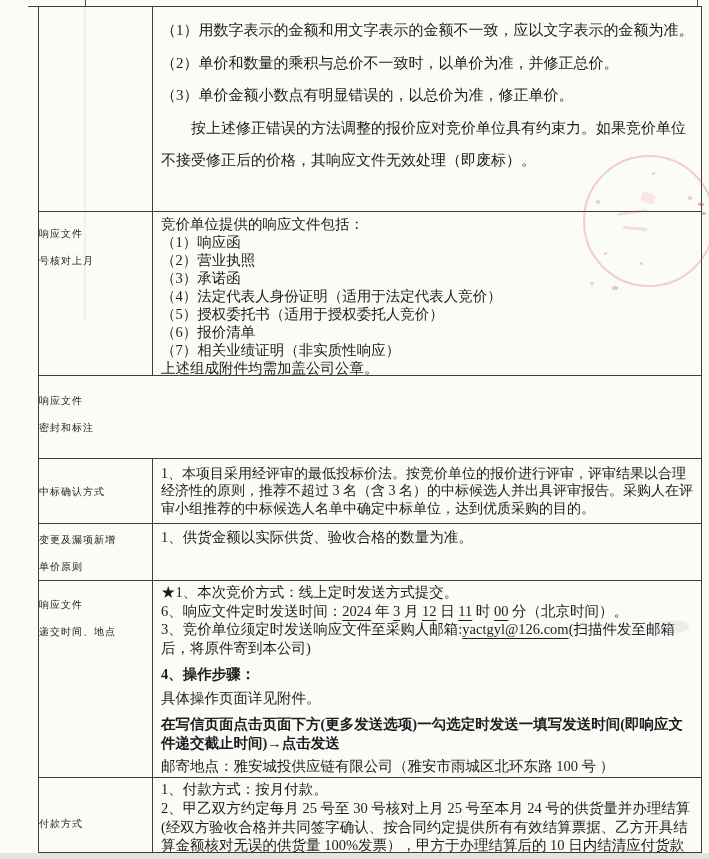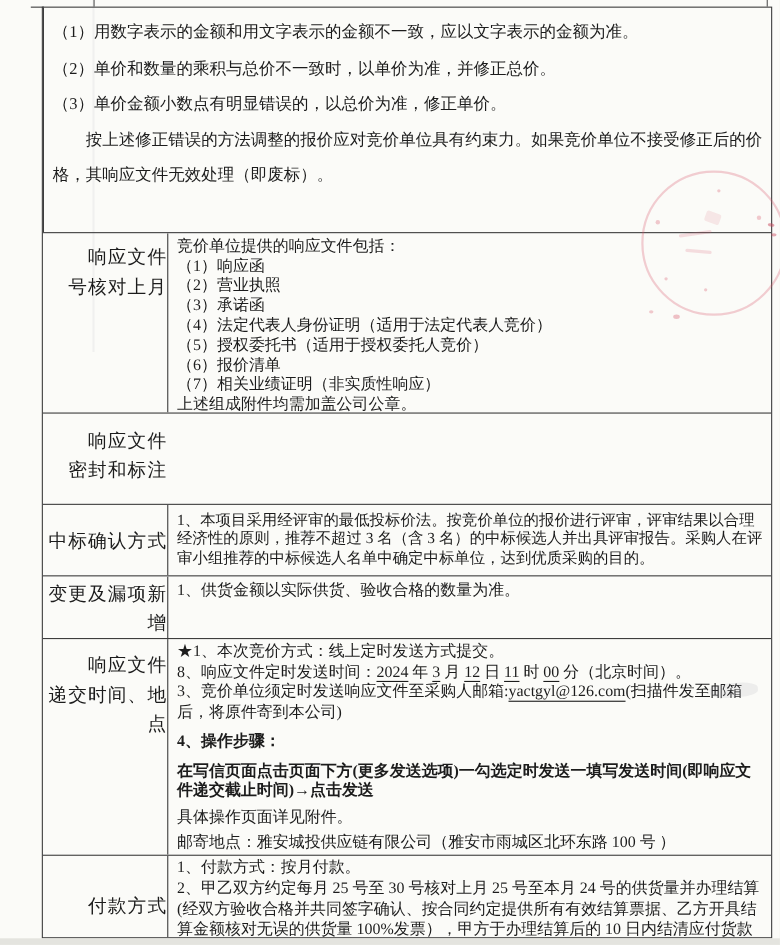--- a/index.html
+++ b/index.html
@@ -19,35 +19,35 @@
     position:absolute;left:38px;top:6px;
     width:664px;height:847px;
     border:1px solid #3d3d3d;
     box-sizing:border-box;
     background:transparent;
   }
   .row{display:flex;box-sizing:border-box;overflow:hidden;}
   .row + .row{border-top:1px solid #3d3d3d;}
   .label-cell{
     flex:none;width:113px;box-sizing:border-box;
-    text-align:right;font-size:17px;line-height:27px;
+    text-align:left;font-size:10px;line-height:27px;
     letter-spacing:1px;
   }
   .content-cell{
     flex:1;border-left:1px solid #3d3d3d;box-sizing:border-box;
     padding:0 6px 0 8px;font-size:14.5px;overflow:hidden;
   }
   .para{margin:0;}
   .para.indent{text-indent:2em;}
   .para.sb-md{margin-top:8px;font-weight:bold;}
   .para.sb-sm{margin-top:5px;}
   .u{text-decoration:underline;text-underline-offset:4px;text-decoration-thickness:1px;}
 
   
-  #r-amount-correction-rules{height:204px;flex-direction:column;}
+  #r-amount-correction-rules{height:204px;}
   #r-amount-correction-rules .content-cell{font-size:15px;line-height:32.5px;padding-top:7px;}
 
   #r-response-doc-preparation{height:164px;}
   #r-response-doc-preparation .content-cell{line-height:18px;padding-top:3px;}
   #r-response-doc-preparation .label-cell{padding-top:8px;}
 
   #r-response-doc-sealing{height:83px;}
   #r-response-doc-sealing .content-cell{line-height:24.5px;padding-top:5px;}
   #r-response-doc-sealing .label-cell{padding-top:11px;}
 
@@ -158,25 +158,25 @@
           <div class="para"><span>1、供货金额以实际供货、验收合格的数量为准。</span></div>
         </div>
       </div>
       <div class="row" id="r-submission-time-place">
         <div class="label-cell">
           <div class="label-line">响应文件</div>
           <div class="label-line">递交时间、地点</div>
         </div>
         <div class="content-cell">
           <div class="para"><span>★1、本次竞价方式：线上定时发送方式提交。</span></div>
-          <div class="para"><span>8、响应文件定时发送时间：</span><span class="u">2024</span><span> 年 </span><span class="u">3</span><span> 月 </span><span class="u">12</span><span> 日 </span><span class="u">11</span><span> 时 </span><span class="u">00</span><span> 分（北京时间）。</span></div>
+          <div class="para"><span>6、响应文件定时发送时间：</span><span class="u">2024</span><span> 年 </span><span class="u">3</span><span> 月 </span><span class="u">12</span><span> 日 </span><span class="u">11</span><span> 时 </span><span class="u">00</span><span> 分（北京时间）。</span></div>
           <div class="para"><span>3、竞价单位须定时发送响应文件至采购人邮箱:</span><span class="u">yactgyl@126.com</span><span>(扫描件发至邮箱后，将原件寄到本公司)</span></div>
           <div class="para sb-md"><span>4、操作步骤：</span></div>
+          <div class="para sb-sm"><span>具体操作页面详见附件。</span></div>
           <div class="para sb-md"><span>在写信页面点击页面下方(更多发送选项)一勾选定时发送一填写发送时间(即响应文件递交截止时间)→点击发送</span></div>
-          <div class="para sb-sm"><span>具体操作页面详见附件。</span></div>
           <div class="para sb-sm"><span>邮寄地点：雅安城投供应链有限公司（雅安市雨城区北环东路 100 号 ）</span></div>
         </div>
       </div>
       <div class="row" id="r-payment-method">
         <div class="label-cell">
           <div class="label-line">付款方式</div>
         </div>
         <div class="content-cell">
           <div class="para"><span>1、付款方式：按月付款。</span></div>
           <div class="para"><span>2、甲乙双方约定每月 25 号至 30 号核对上月 25 号至本月 24 号的供货量并办理结算(经双方验收合格并共同签字确认、按合同约定提供所有有效结算票据、乙方开具结算金额核对无误的供货量 100%发票），甲方于办理结算后的 10 日内结清应付货款的 97%,</span></div>

